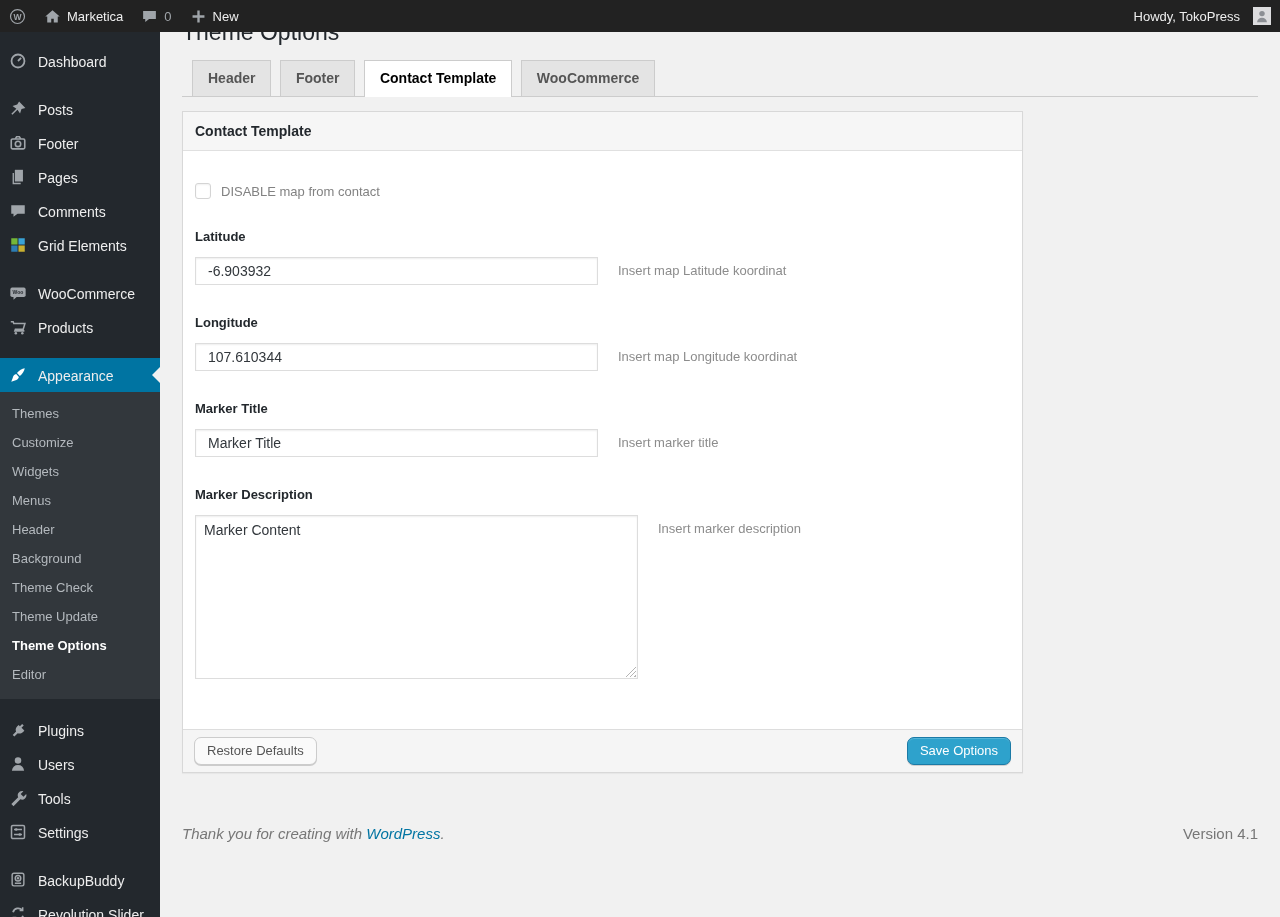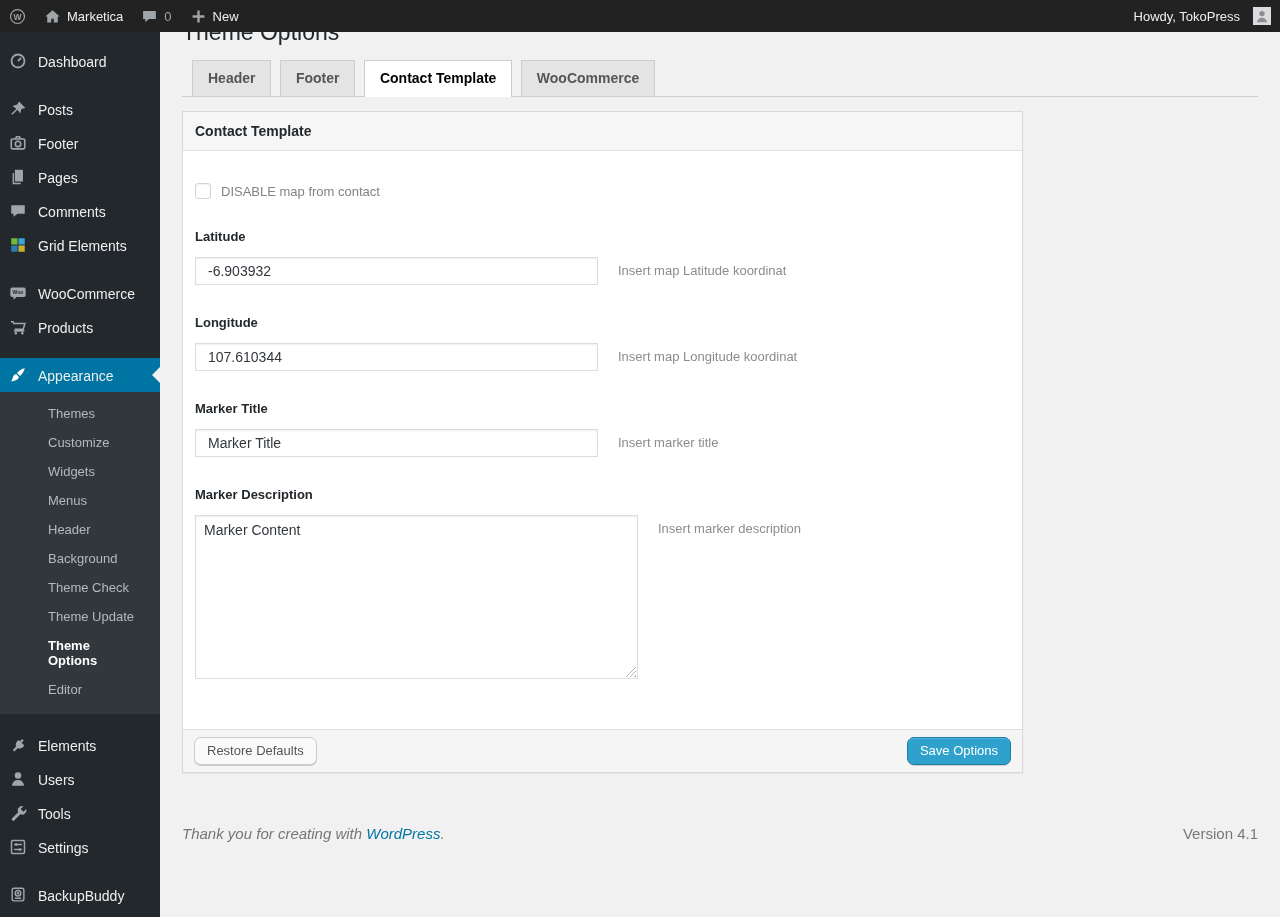--- a/index.html
+++ b/index.html
@@ -39,21 +39,21 @@
     display:flex; align-items:flex-end; gap:10px;
     padding:8px 8px 8px 8px; min-height:34px; cursor:pointer; position:relative;
   }
   .mi .icon { display:flex; align-items:center; justify-content:center; width:20px; color:#a0a5aa; flex-shrink:0; }
   .mi .icon svg { width:18px; height:18px; }
   .mi .lbl { color:#eeeeee; }
   .mi.current { background:#0074a2; }
   .mi.current .icon { color:#ffffff; }
   .mi-sep { height:14px; }
   .submenu { list-style:none; background:#32373c; padding:7px 0 10px 0; font-size:13px; }
-  .smi { padding:7px 18px 7px 12px; color:#b4b9be; cursor:pointer;margin-left:36px; }
+  .smi { padding:7px 18px 7px 12px; color:#b4b9be; cursor:pointer; }
   .smi.current-sub { color:#ffffff; font-weight:bold; }
   .arrow-notch {
     position:absolute; right:0; top:50%; margin-top:-8px;
     width:0; height:0; border:8px solid transparent; border-right-color:#f1f1f1;
   }
 
   
   .content { margin-left:160px; padding:10px 22px 0 22px; position:relative; }
   .page-title { font-size:23px; font-weight:400; color:#23282d; padding:9px 0 10px 0; }
   .nav-tab-wrapper { border-bottom:1px solid #cccccc; padding-left:10px; margin-top:4px; height:37px; }
@@ -301,21 +301,21 @@
     </li>
 
     <li class="mi-sep"></li>
 
     <li class="mi">
       <span class="icon">
         <svg viewBox="0 0 20 20" fill="currentColor">
             <path d="M13.5 2v3.5H11V2H8.5v3.5h-2V8c0 2.2 1.3 4 3.2 4.7V18h2.6v-5.3C14.2 12 15.5 10.2 15.5 8V5.5h-2V2z" transform="rotate(45 10 10)"></path>
           </svg>
       </span>
-      <span class="lbl">Elements</span>
+      <span class="lbl">Plugins</span>
     </li>
 
     <li class="mi">
       <span class="icon">
         <svg viewBox="0 0 20 20" fill="currentColor">
             <circle cx="10" cy="6" r="3.6"></circle>
             <path d="M3.2 17.5c.6-4.2 3.1-6.3 6.8-6.3s6.2 2.1 6.8 6.3z"></path>
           </svg>
       </span>
       <span class="lbl">Users</span>

